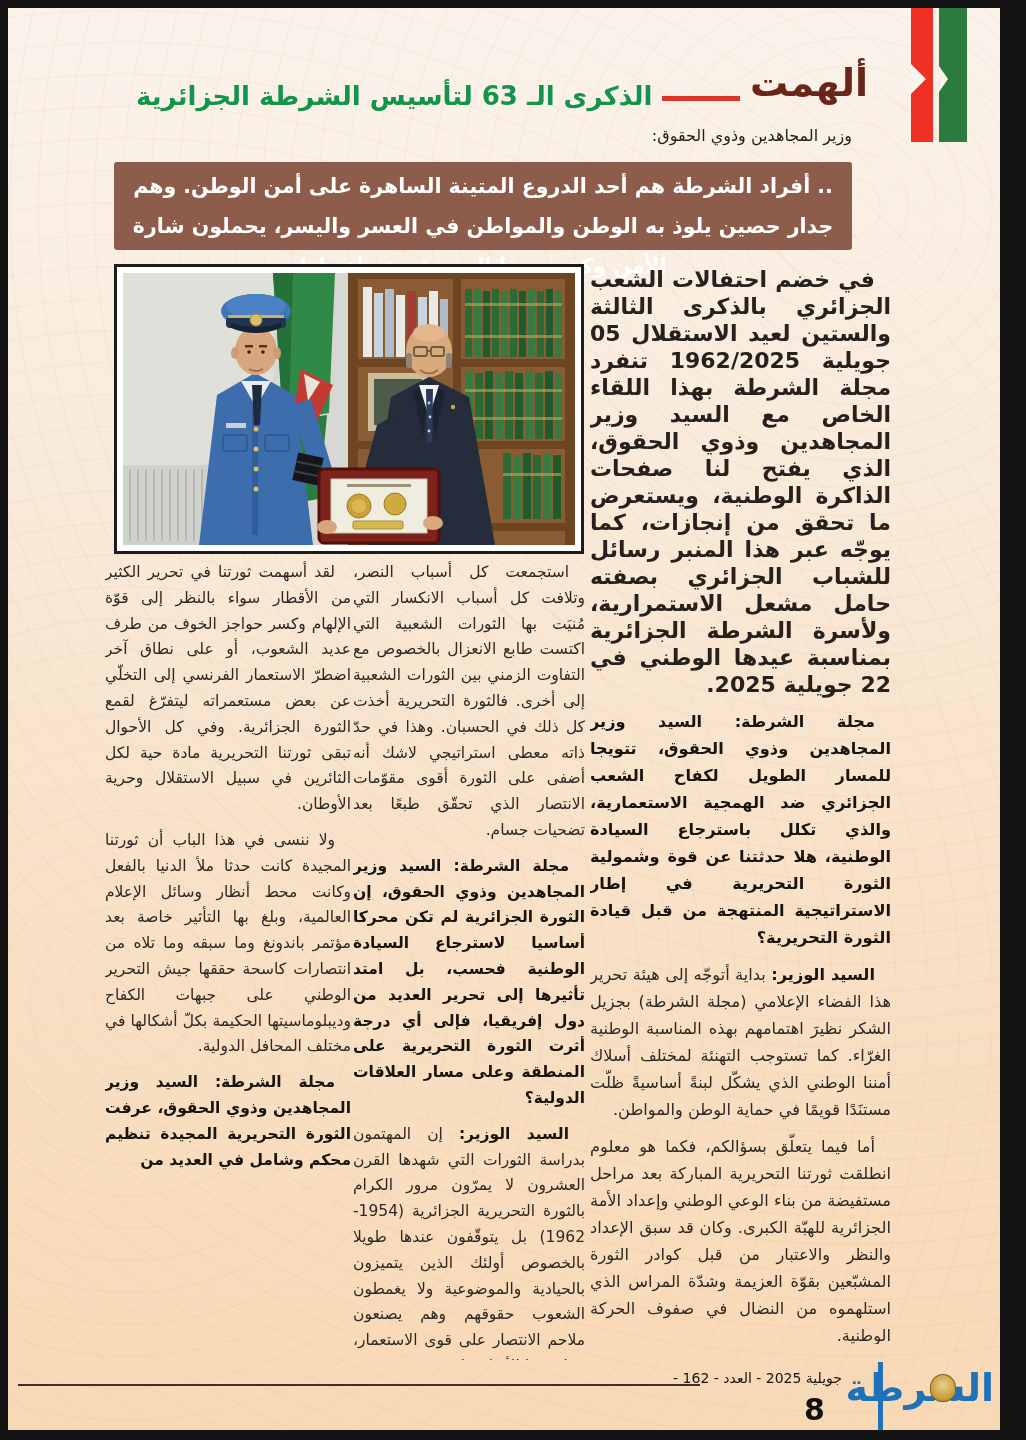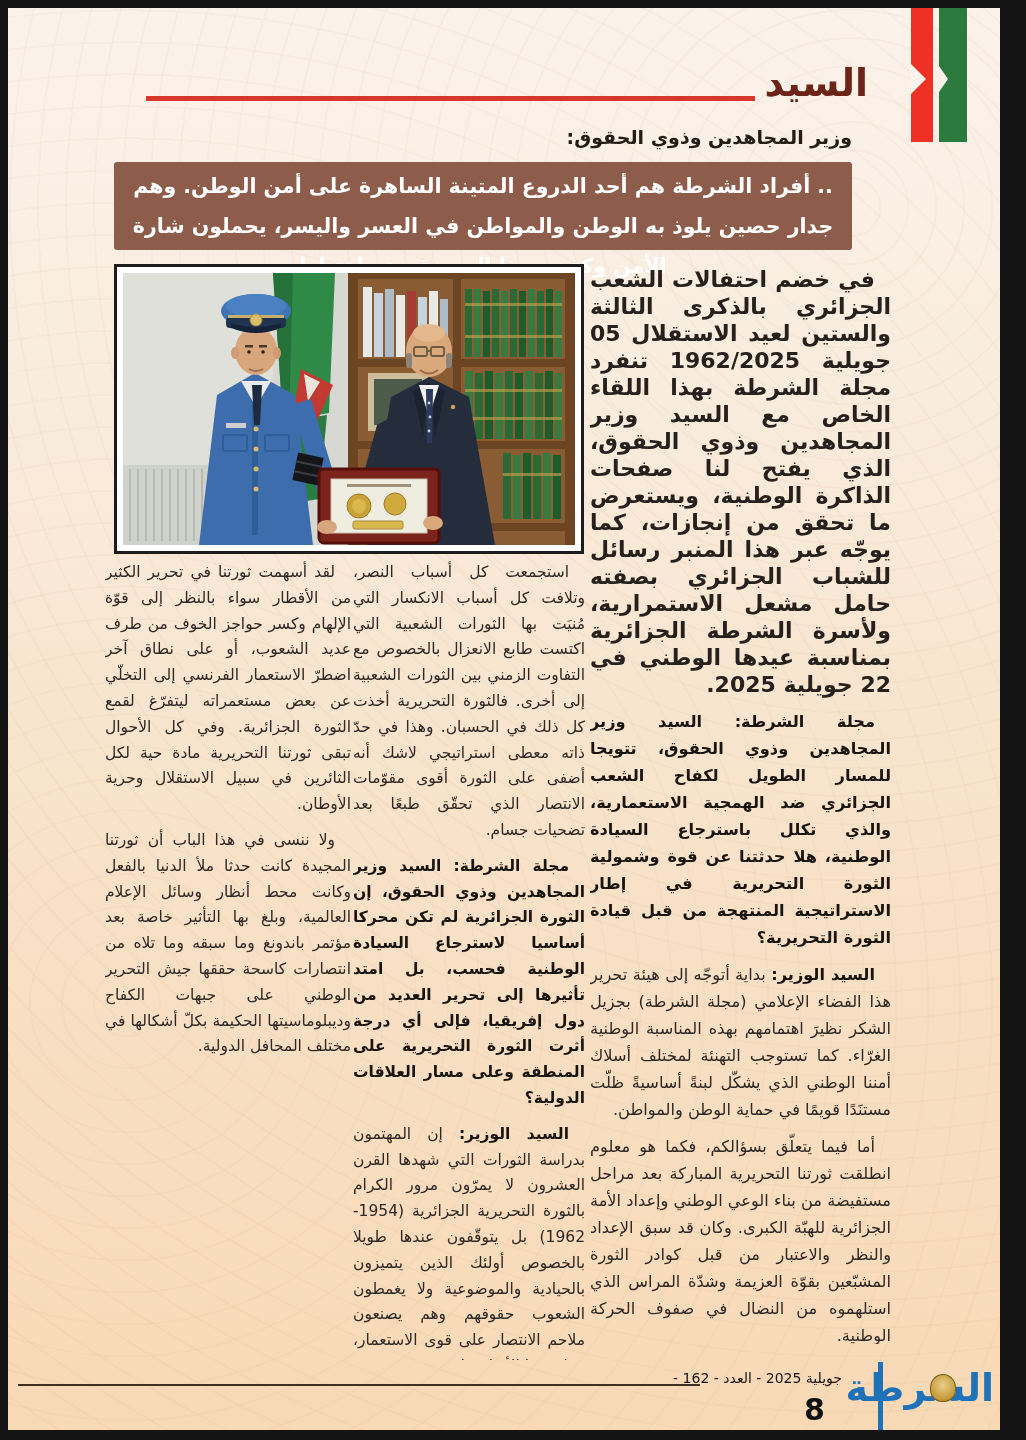--- a/index.html
+++ b/index.html
@@ -12,21 +12,21 @@
     background:
       repeating-radial-gradient(circle at 85% 14%, rgba(187,108,64,.05) 0 2px, transparent 2px 28px),
       repeating-radial-gradient(circle at 12% 70%, rgba(187,108,64,.04) 0 2px, transparent 2px 32px);}
   
   .ribbon{position:absolute;left:903px;top:0px;}
   
   .hdr{position:absolute;right:132px;left:128px;top:48px;height:70px;display:flex;align-items:center;}
   .hiwar{font-size:38px;font-weight:bold;color:#6b2418;margin-top:-16px;letter-spacing:0;}
   .hline{flex:1;height:5px;background:var(--accent_red,#da362b);margin:0 10px;margin-top:14px;}
   .title{font-size:26px;font-weight:bold;color:var(--accent_green,#12954a);white-space:nowrap;margin-top:10px;}
-  .kicker{position:absolute;right:148px;top:118px;font-size:19px;font-weight:bold;color:#241d15;}
+  .kicker{position:absolute;right:148px;top:118px;font-size:16px;font-weight:normal;color:#241d15;}
   
   .quote{position:absolute;right:148px;left:106px;top:154px;height:88px;box-sizing:border-box;
     background:var(--quote_bg,#8d5c4b);color:#fff;font-weight:bold;font-size:20.5px;line-height:1.95;
     text-align:center;padding:5px 16px;border-radius:3px;}
   
   .photo{position:absolute;left:106px;top:256px;width:470px;height:290px;box-sizing:border-box;
     background:#fff;border:3px solid #1c1c1c;padding:6px;}
   .photo svg{display:block;width:452px;height:272px;}
   
   .col{position:absolute;text-align:justify;color:#2d2824;overflow:hidden;}
@@ -53,22 +53,23 @@
 <div class="page">
 
   <svg class="ribbon" width="56" height="134">
     <rect x="0" y="0" width="22" height="134" fill="#ee3124"></rect>
     <rect x="28" y="0" width="28" height="134" fill="#2c7a3e"></rect>
     <polygon points="0,56 15,71 0,86" fill="#fbf3ec"></polygon>
     <polygon points="28,58 37,71 28,84" fill="#fbf3ec"></polygon>
   </svg>
 
   <div class="hdr">
-    <div class="hiwar">السيد</div>
+    <div class="hiwar">ألهمت</div>
     <div class="hline"></div>
+    <div class="title">الذكرى الـ 63 لتأسيس الشرطة الجزائرية</div>
   </div>
   <div class="kicker">وزير المجاهدين وذوي الحقوق:</div>
 
   <div class="quote">.. أفراد الشرطة هم أحد الدروع المتينة الساهرة على أمن الوطن. وهم جدار حصين يلوذ به الوطن والمواطن في العسر واليسر، يحملون شارة الأمن وكفى بهذا الرمز قيمة واعتبارا</div>
 
   <div class="photo">
     <svg viewBox="0 0 452 272">
 
       <rect width="452" height="272" fill="#d7d8d2"></rect>
       <rect width="150" height="272" fill="#e0e0da"></rect>
@@ -246,20 +247,21 @@
 
   <div class="col col-mid">
     <p>استجمعت كل أسباب النصر، وتلافت كل أسباب الانكسار التي مُنيَت بها الثورات الشعبية التي اكتست طابع الانعزال بالخصوص مع التفاوت الزمني بين الثورات الشعبية إلى أخرى. فالثورة التحريرية أخذت كل ذلك في الحسبان. وهذا في حدّ ذاته معطى استراتيجي لاشك أنه أضفى على الثورة أقوى مقوّمات الانتصار الذي تحقّق طبعًا بعد تضحيات جسام.</p>
     <p class="q"><span class="lead">مجلة الشرطة:</span><span> السيد وزير المجاهدين وذوي الحقوق، إن الثورة الجزائرية لم تكن محركا أساسيا لاسترجاع السيادة الوطنية فحسب، بل امتد تأثيرها إلى تحرير العديد من دول إفريقيا، فإلى أي درجة أثرت الثورة التحريرية على المنطقة وعلى مسار العلاقات الدولية؟</span></p>
     <p><span class="lead">السيد الوزير:</span><span> إن المهتمون بدراسة الثورات التي شهدها القرن العشرون لا يمرّون مرور الكرام بالثورة التحريرية الجزائرية (1954-1962) بل يتوقّفون عندها طويلا بالخصوص أولئك الذين يتميزون بالحيادية والموضوعية ولا يغمطون الشعوب حقوقهم وهم يصنعون ملاحم الانتصار على قوى الاستعمار، وعلى هذا الأساس لو</span></p>
   </div>
 
   <div class="col col-left">
     <p>لقد أسهمت ثورتنا في تحرير الكثير من الأقطار سواء بالنظر إلى قوّة الإلهام وكسر حواجز الخوف من طرف عديد الشعوب، أو على نطاق آخر اضطرّ الاستعمار الفرنسي إلى التخلّي عن بعض مستعمراته ليتفرّغ لقمع الثورة الجزائرية. وفي كل الأحوال تبقى ثورتنا التحريرية مادة حية لكل الثائرين في سبيل الاستقلال وحرية الأوطان.</p>
     <p>ولا ننسى في هذا الباب أن ثورتنا المجيدة كانت حدثا ملأ الدنيا بالفعل وكانت محط أنظار وسائل الإعلام العالمية، وبلغ بها التأثير خاصة بعد مؤتمر باندونغ وما سبقه وما تلاه من انتصارات كاسحة حققها جيش التحرير الوطني على جبهات الكفاح وديبلوماسيتها الحكيمة بكلّ أشكالها في مختلف المحافل الدولية.</p>
+    <p class="q"><span class="lead">مجلة الشرطة:</span><span> السيد وزير المجاهدين وذوي الحقوق، عرفت الثورة التحريرية المجيدة تنظيم محكم وشامل في العديد من</span></p>
   </div>
 
   <div class="f-line"></div>
   <div class="f-issue">جويلية 2025 - العدد - 162 -</div>
   <div class="f-bar"></div>
   <div class="f-logo">
     <span>الشرطة</span>
     <span class="f-badge"></span>
   </div>
   <div class="f-page">8</div>

